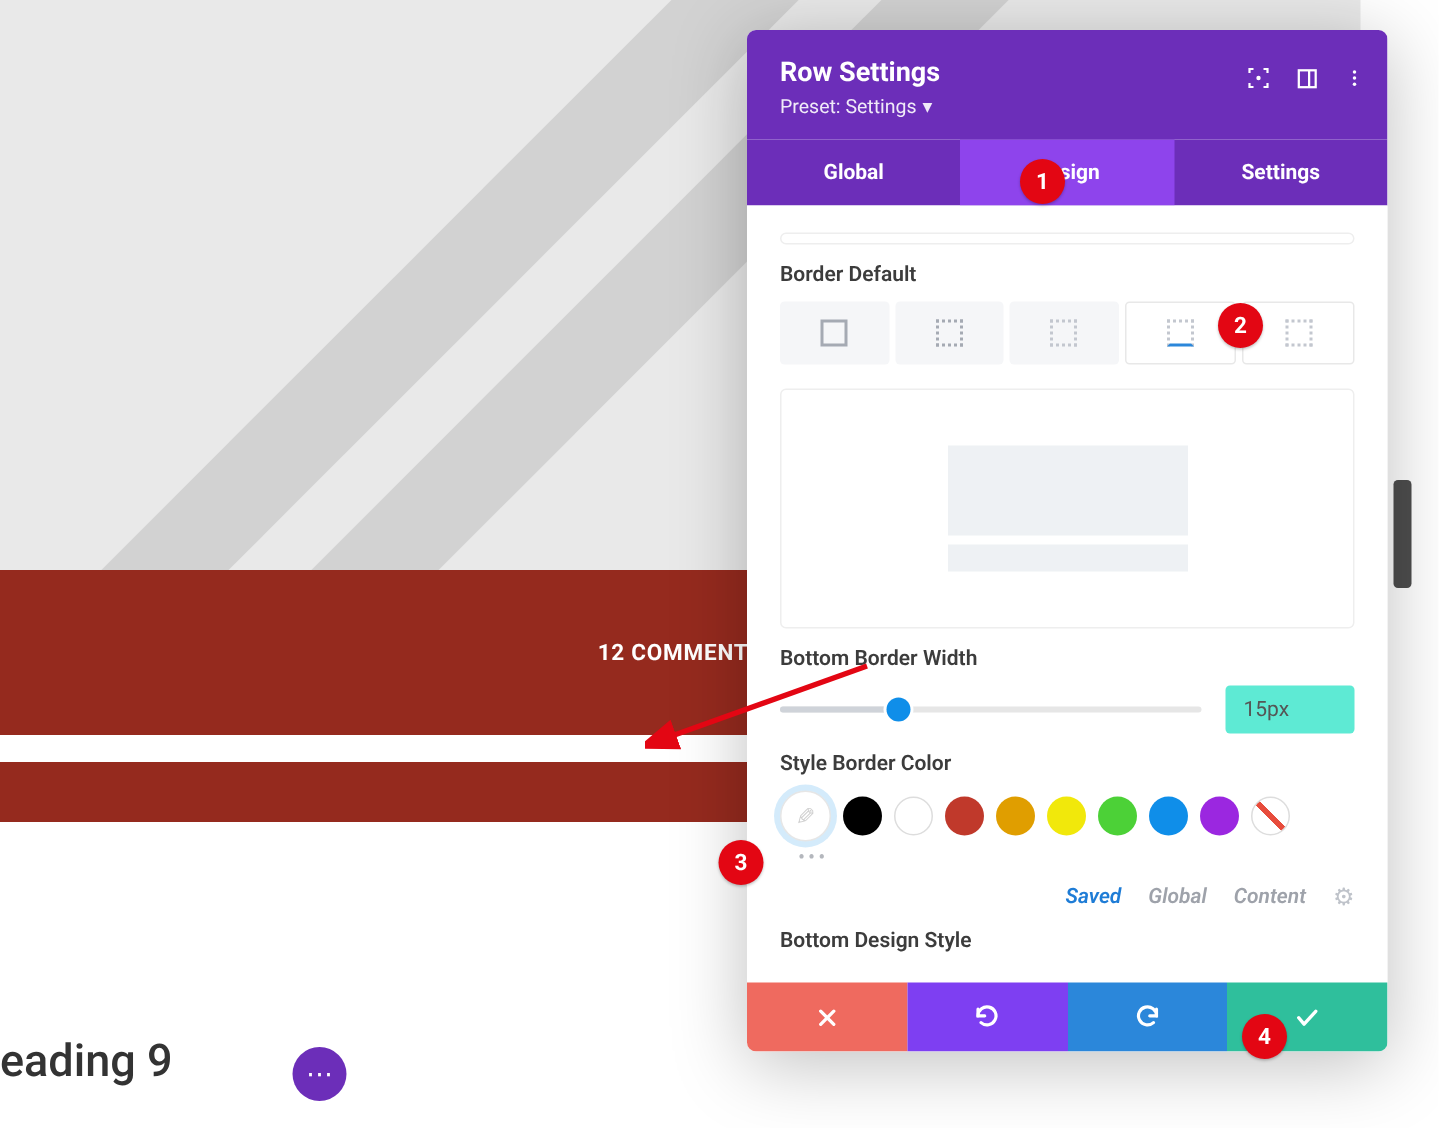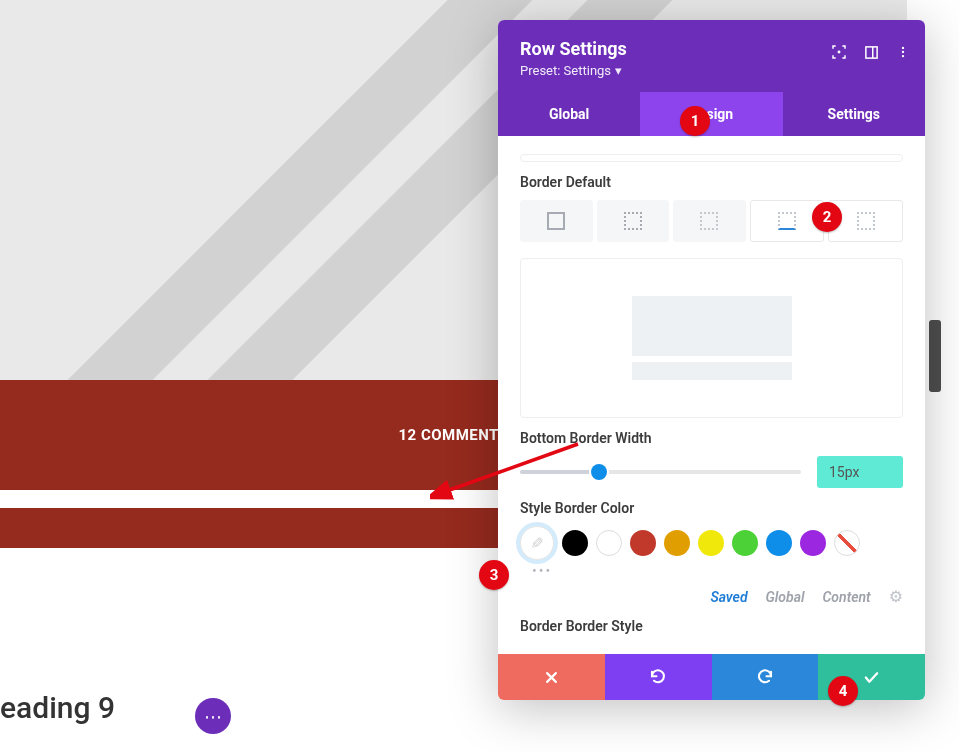--- a/index.html
+++ b/index.html
@@ -374,21 +374,21 @@
       <div class="swatch striped"></div>
     </div>
     <div class="dots-more">•••</div>
     <div class="color-tabs">
       <span class="ct active">Saved</span>
       <span class="ct">Global</span>
       <span class="ct">Content</span>
       <span class="ct-gear">⚙</span>
     </div>
 
-    <div class="section-label">Border Border Style</div>
+    <div class="section-label">Bottom Design Style</div>
   </div>
 
   <div class="modal-footer">
     <div class="fbtn red">
       <svg width="15" height="15" viewBox="0 0 24 24" stroke="currentColor" stroke-width="3.5" fill="none" stroke-linecap="round">
           <line x1="5" y1="5" x2="19" y2="19"></line>
           <line x1="19" y1="5" x2="5" y2="19"></line>
         </svg>
     </div>
     <div class="fbtn purple">

